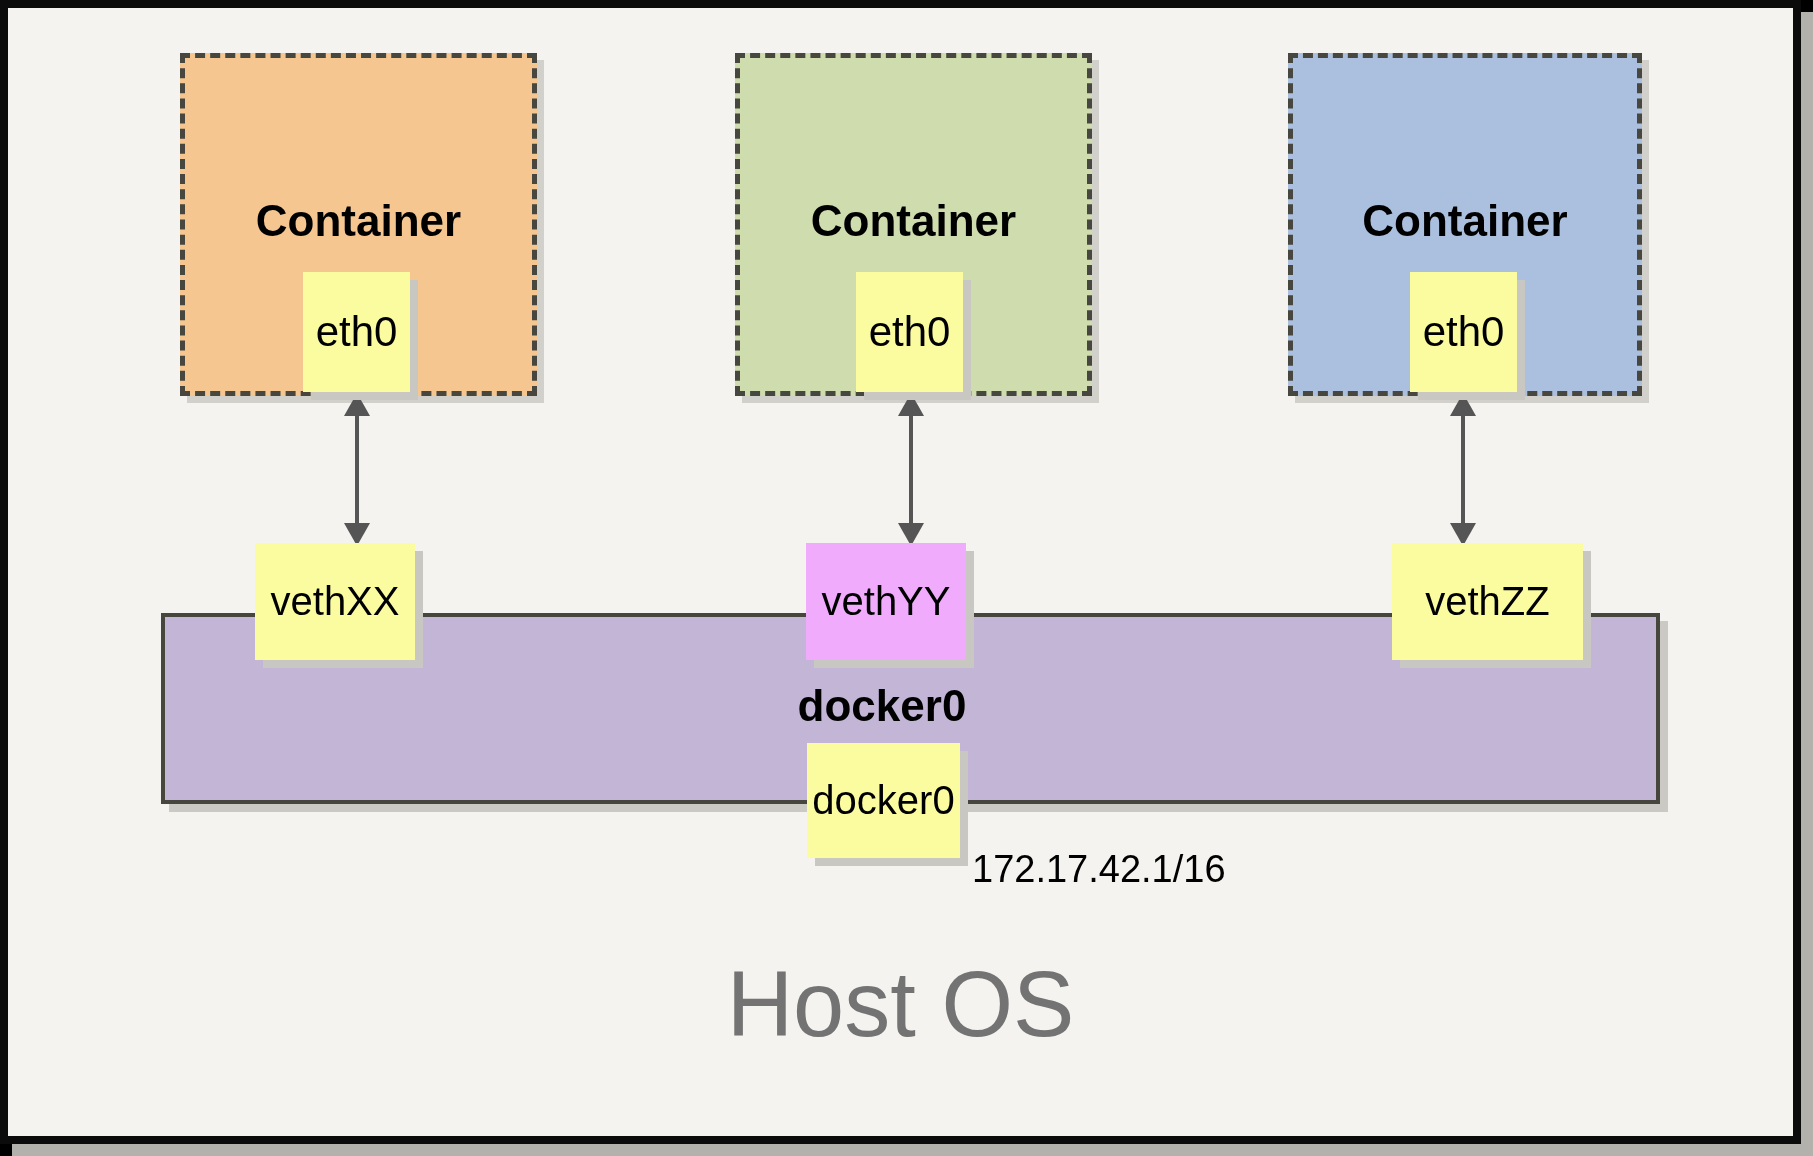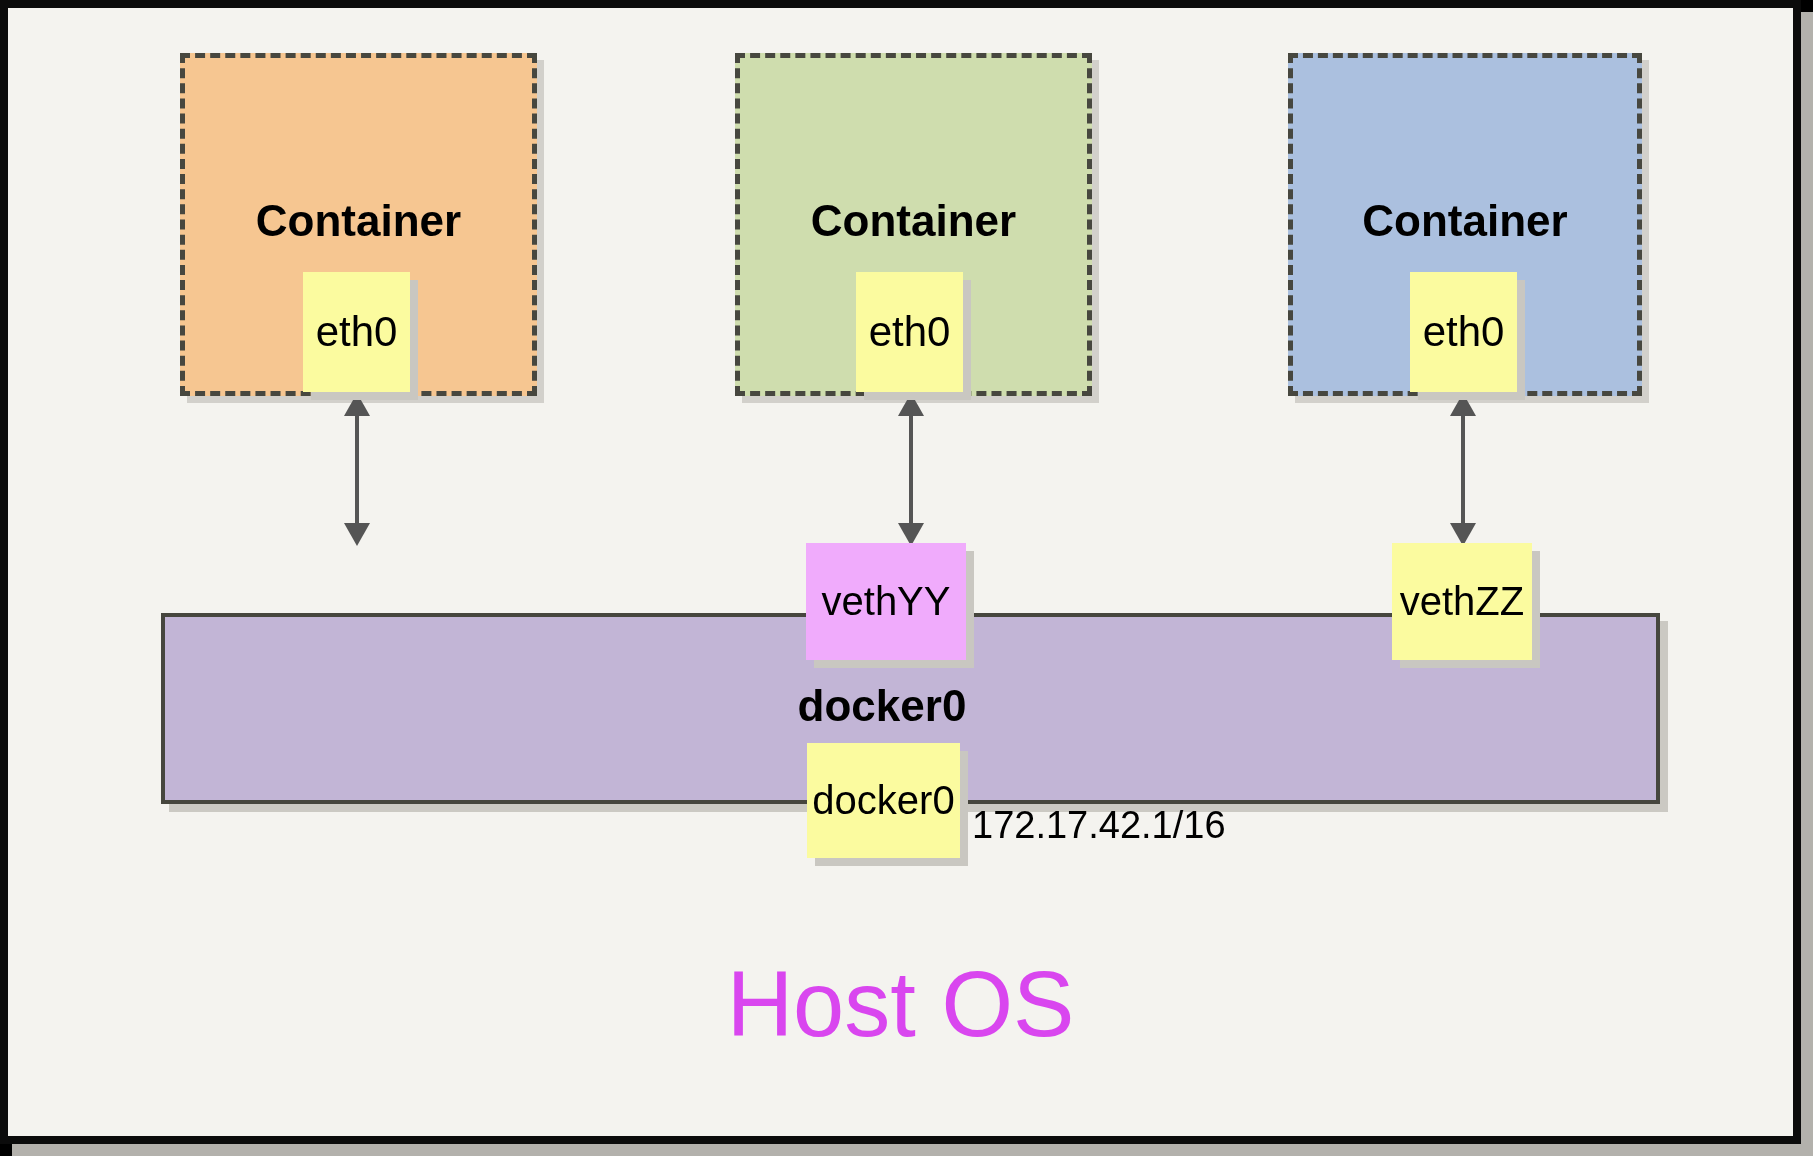--- a/index.html
+++ b/index.html
@@ -57,21 +57,21 @@
     font-size: 42px;
     color: #000;
     z-index: 5;
   }
   #eth0-1 { left: 303px; top: 272px; width: 107px; height: 120px; }
   #eth0-2 { left: 856px; top: 272px; width: 107px; height: 120px; }
   #eth0-3 { left: 1410px; top: 272px; width: 107px; height: 120px; }
   .veth-note { font-size: 40px; }
   #veth-1 { left: 255px; top: 543px; width: 160px; height: 117px; }
   #veth-2 { left: 806px; top: 543px; width: 160px; height: 117px; }
-  #veth-3 { left: 1392px; top: 543px; width: 140px; height: 117px; }
+  #veth-3 { left: 1392px; top: 543px; width: 191px; height: 117px; }
   #docker0-note { left: 807px; top: 743px; width: 153px; height: 115px; font-size: 40px; }
 
   
   .arrow {
     position: absolute;
     width: 4px;
     top: 416px;
     height: 107px;
     background: #555;
     z-index: 4;
@@ -111,34 +111,34 @@
     left: 682px; top: 681px;
     width: 400px;
     text-align: center;
     font-size: 44px;
     font-weight: bold;
     color: #000;
     z-index: 3;
   }
   #bridge-ip {
     position: absolute;
-    left: 972px; top: 804px;
+    left: 972px; top: 848px;
     font-size: 38px;
     color: #000;
     white-space: nowrap;
     z-index: 3;
   }
   #host-os-label {
     position: absolute;
     left: 0; right: 12px;
     top: 952px;
     text-align: center;
     font-size: 92px;
     font-weight: normal;
-    color: #d946ef;
+    color: #737373;
   }
 </style>
 </head>
 <body>
 
 <div id="canvas">
   <div class="frame"></div>
 
   <div id="container-1" class="container-box" style="background-color: rgb(246, 198, 145);">
     <div class="box-title">Container</div>
@@ -156,20 +156,21 @@
   <div id="eth0-2" class="note" style="background-color: rgb(251, 251, 159);">eth0</div>
   <div id="eth0-3" class="note" style="background-color: rgb(251, 251, 159);">eth0</div>
 
   <div id="arrow-1" class="arrow"></div>
   <div id="arrow-2" class="arrow"></div>
   <div id="arrow-3" class="arrow"></div>
 
   <div id="bridge-bar" style="background-color: rgb(194, 181, 214);"></div>
   <div id="bridge-label">docker0</div>
 
+  <div id="veth-1" class="note veth-note" style="background-color: rgb(251, 251, 159);">vethXX</div>
   <div id="veth-2" class="note veth-note" style="background-color: #f0abfc;">vethYY</div>
   <div id="veth-3" class="note veth-note" style="background-color: rgb(251, 251, 159);">vethZZ</div>
 
   <div id="docker0-note" class="note" style="background-color: rgb(251, 251, 159);">docker0</div>
   <div id="bridge-ip">172.17.42.1/16</div>
 
   <div id="host-os-label">Host OS</div>
 </div>
 
 </body></html>

